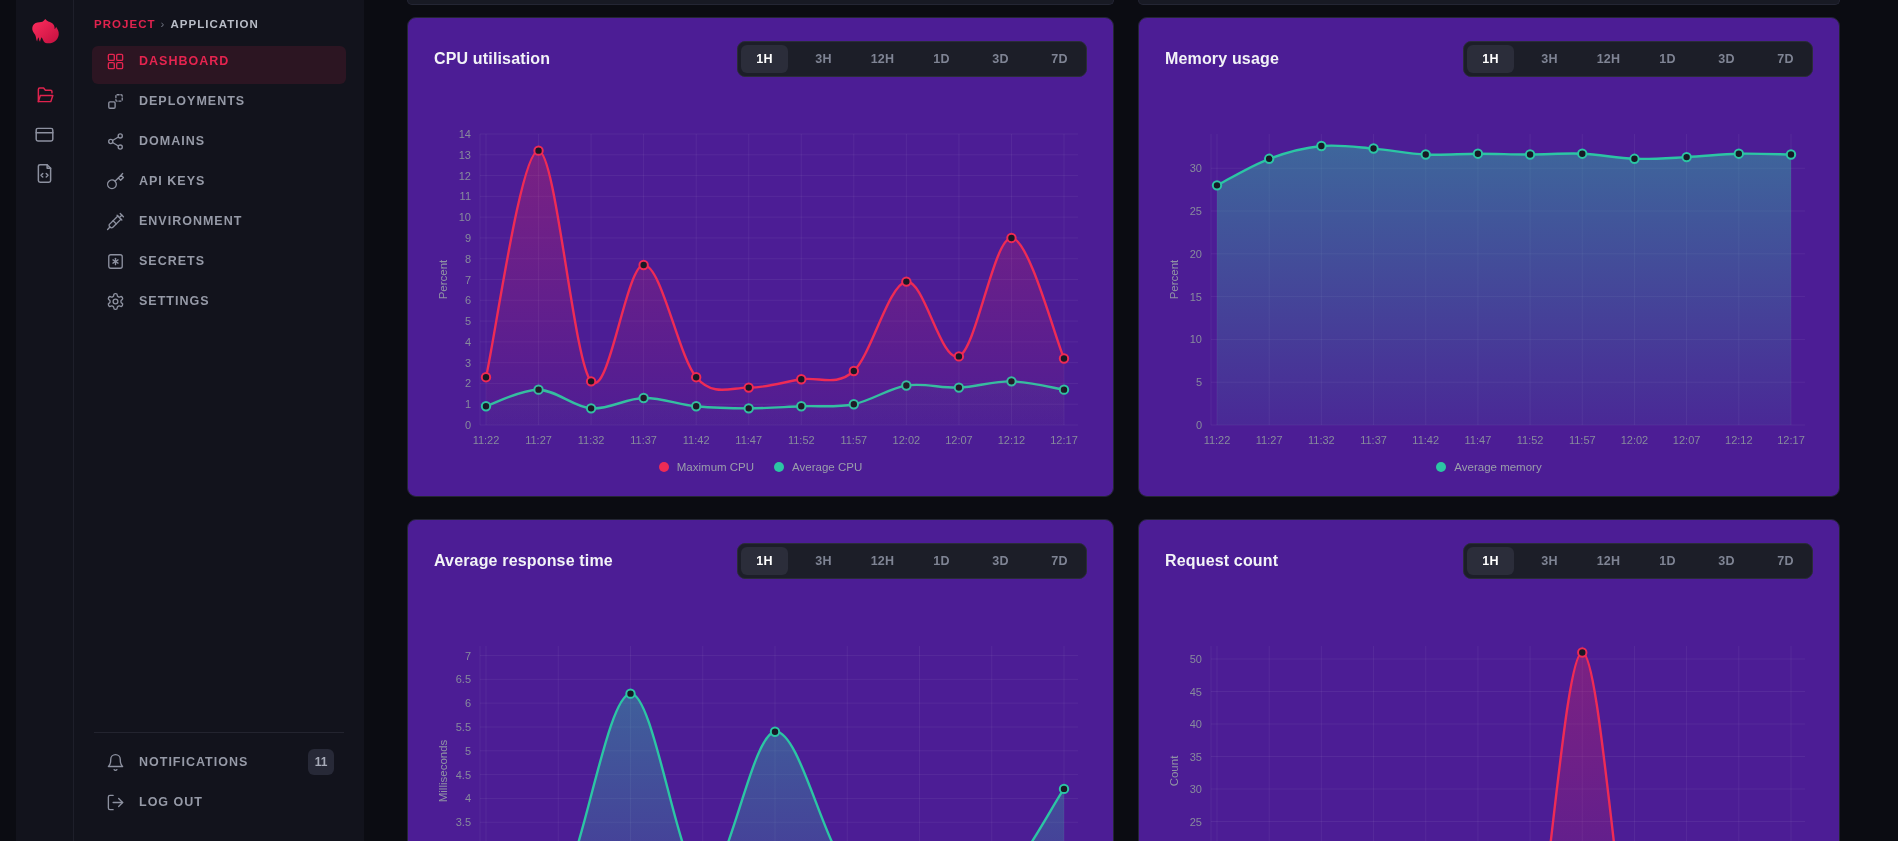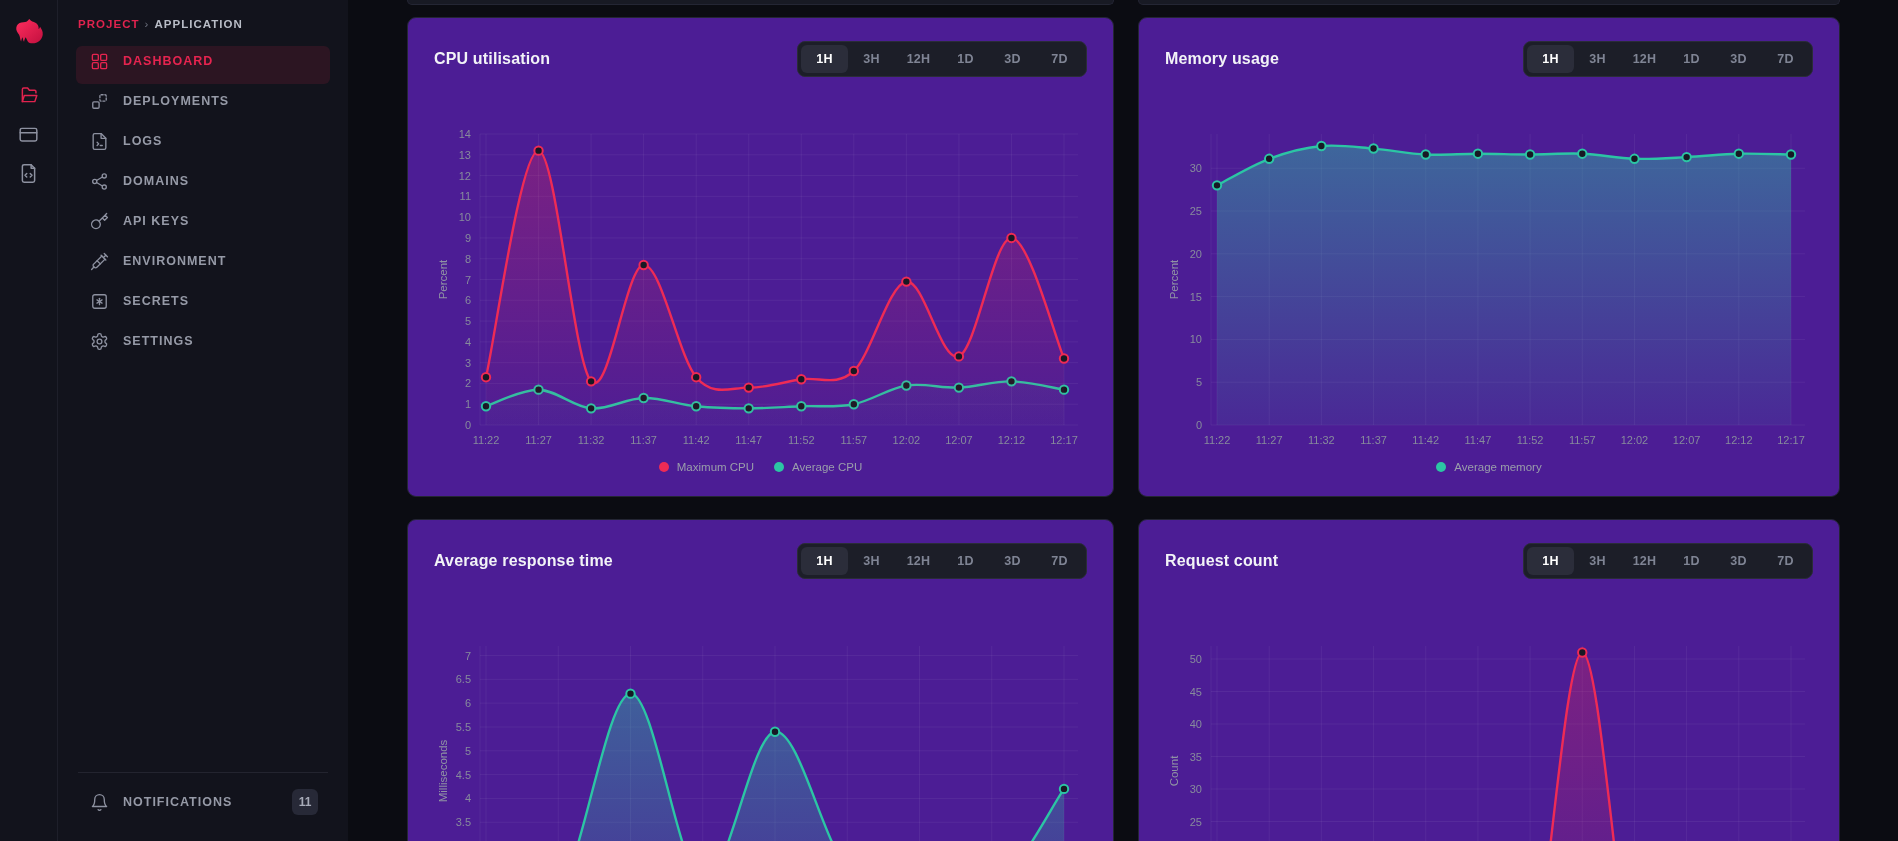--- a/index.html
+++ b/index.html
@@ -1,21 +1,21 @@
 <!DOCTYPE html>
 <html><head>
 <meta charset="utf-8">
 <style>
   * { margin:0; padding:0; box-sizing:border-box; }
   html,body { width:1898px; height:841px; overflow:hidden; background:#0b0c12;
     font-family:"Liberation Sans","DejaVu Sans",sans-serif; }
   body { position:relative; color:#c6c9d2; }
 
   
-  .sidebar { position:absolute; left:0; top:0; bottom:0; width:348px; display:flex; background:#12131c; }
+  .sidebar { position:absolute; left:16px; top:0; bottom:0; width:348px; display:flex; background:#12131c; }
   .rail { width:58px; flex:0 0 58px; border-right:1px solid #1e1f2a; display:flex; flex-direction:column; align-items:center; padding-top:16px; }
   .rail-logo { width:32px; height:32px; margin-bottom:36px; cursor:pointer; }
   .rail-logo svg { width:32px; height:32px; }
   .rail-ico { width:22px; height:22px; margin-bottom:17px; color:#8d91a0; cursor:pointer; display:flex; align-items:center; justify-content:center; }
   .rail-ico svg { width:21px; height:21px; }
   .rail-ico.accent { color:#e0234e; }
 
   .nav-panel { flex:1; display:flex; flex-direction:column; padding:16px 18px 14px 18px; }
   .breadcrumb { font-size:11.5px; font-weight:700; letter-spacing:.09em; margin:2px 0 16px 2px; }
   .breadcrumb .bc-project { color:#e0234e; cursor:pointer; }
@@ -36,21 +36,21 @@
 
   
   .main { position:absolute; left:348px; top:0; right:0; bottom:0; padding:17px 58px 0 59px; }
   .card-sliver { position:absolute; top:0; height:5px; background:#181a24; border:1px solid #242634; border-top:none; border-radius:0 0 9px 9px; }
   .sliver-1 { left:59px; width:707px; }
   .sliver-2 { left:790px; width:702px; }
   .grid { display:grid; grid-template-columns:707px 702px; column-gap:24px; row-gap:22px; }
   .card { background:#4c1d95; border:1px solid #242634; border-radius:9px; height:480px; padding:22px 26px 16px 26px; overflow:hidden; }
   .card-head { display:flex; align-items:center; justify-content:space-between; height:38px; }
   .card-title { color:#f2f3f7; font-size:16px; font-weight:700; letter-spacing:.01em; }
-  .seg-group { display:flex; align-items:center; background:#1c1e28; border:1px solid #2a2c38; border-radius:8px; padding:3px; }
+  .seg-group { display:flex; align-items:center; background:#1c1e28; border:1px solid #2a2c38; border-radius:8px; padding:3px;gap:12px; }
   .seg { width:47px; height:28px; border:none; background:transparent; color:#7f8494; font-family:inherit;
     font-size:12.5px; font-weight:700; border-radius:6px; cursor:pointer; letter-spacing:.02em; }
   .seg.active { background:#2b2d3a; color:#ffffff; }
 
   .chart { display:block; margin-top:46px; }
   .chart.tall { margin-top:56px; }
   .legend { display:flex; justify-content:center; align-items:center; gap:20px; margin-top:4px; height:18px; }
   .legend-item { display:flex; align-items:center; gap:8px; cursor:pointer; }
   .legend-dot { width:10px; height:10px; border-radius:50%; }
   .legend-label { font-size:11.5px; color:#9a9eab; }
@@ -111,31 +111,20 @@
             <svg viewBox="0 0 24 24" fill="none" stroke="currentColor" stroke-width="1.7" stroke-linecap="round" stroke-linejoin="round">
               <rect x="3.5" y="12.5" width="8" height="8" rx="1.5"></rect>
               <rect x="12.5" y="3.5" width="8" height="8" rx="1.5" stroke-dasharray="2.6 2.2"></rect>
             </svg>
           </span>
           <span>DEPLOYMENTS</span>
         </div>
         <div class="nav-item">
           <span class="nav-ico">
             <svg viewBox="0 0 24 24" fill="none" stroke="currentColor" stroke-width="1.7" stroke-linecap="round" stroke-linejoin="round">
-              <path d="M14 2H6a2 2 0 0 0-2 2v16a2 2 0 0 0 2 2h12a2 2 0 0 0 2-2V8z"></path>
-              <path d="M14 2v6h6"></path>
-              <path d="m9 13 2 2-2 2"></path>
-              <path d="M13 17h2.5"></path>
-            </svg>
-          </span>
-          <span>LOGS</span>
-        </div>
-        <div class="nav-item">
-          <span class="nav-ico">
-            <svg viewBox="0 0 24 24" fill="none" stroke="currentColor" stroke-width="1.7" stroke-linecap="round" stroke-linejoin="round">
               <circle cx="18" cy="5" r="2.6"></circle>
               <circle cx="6" cy="12" r="2.6"></circle>
               <circle cx="18" cy="19" r="2.6"></circle>
               <path d="m8.3 10.7 7.4-4.4"></path>
               <path d="m8.3 13.3 7.4 4.4"></path>
             </svg>
           </span>
           <span>DOMAINS</span>
         </div>
         <div class="nav-item">
@@ -185,20 +174,30 @@
     <nav class="nav-list">
         <div class="nav-item">
           <span class="nav-ico">
             <svg viewBox="0 0 24 24" fill="none" stroke="currentColor" stroke-width="1.7" stroke-linecap="round" stroke-linejoin="round">
               <path d="M18 8a6 6 0 0 0-12 0c0 7-3 9-3 9h18s-3-2-3-9"></path>
               <path d="M13.73 21a2 2 0 0 1-3.46 0"></path>
             </svg>
           </span>
           <span>NOTIFICATIONS</span>
           <span class="nav-badge">11</span>
+        </div>
+        <div class="nav-item">
+          <span class="nav-ico">
+            <svg viewBox="0 0 24 24" fill="none" stroke="currentColor" stroke-width="1.7" stroke-linecap="round" stroke-linejoin="round">
+              <path d="M9 21H5a2 2 0 0 1-2-2V5a2 2 0 0 1 2-2h4"></path>
+              <path d="m16 17 5-5-5-5"></path>
+              <path d="M21 12H9"></path>
+            </svg>
+          </span>
+          <span>LOG OUT</span>
         </div>
       </nav>
   </div>
 </aside>
 
 <main class="main">
   <div class="card-sliver sliver-1"></div>
   <div class="card-sliver sliver-2"></div>
   <div class="grid">
 

